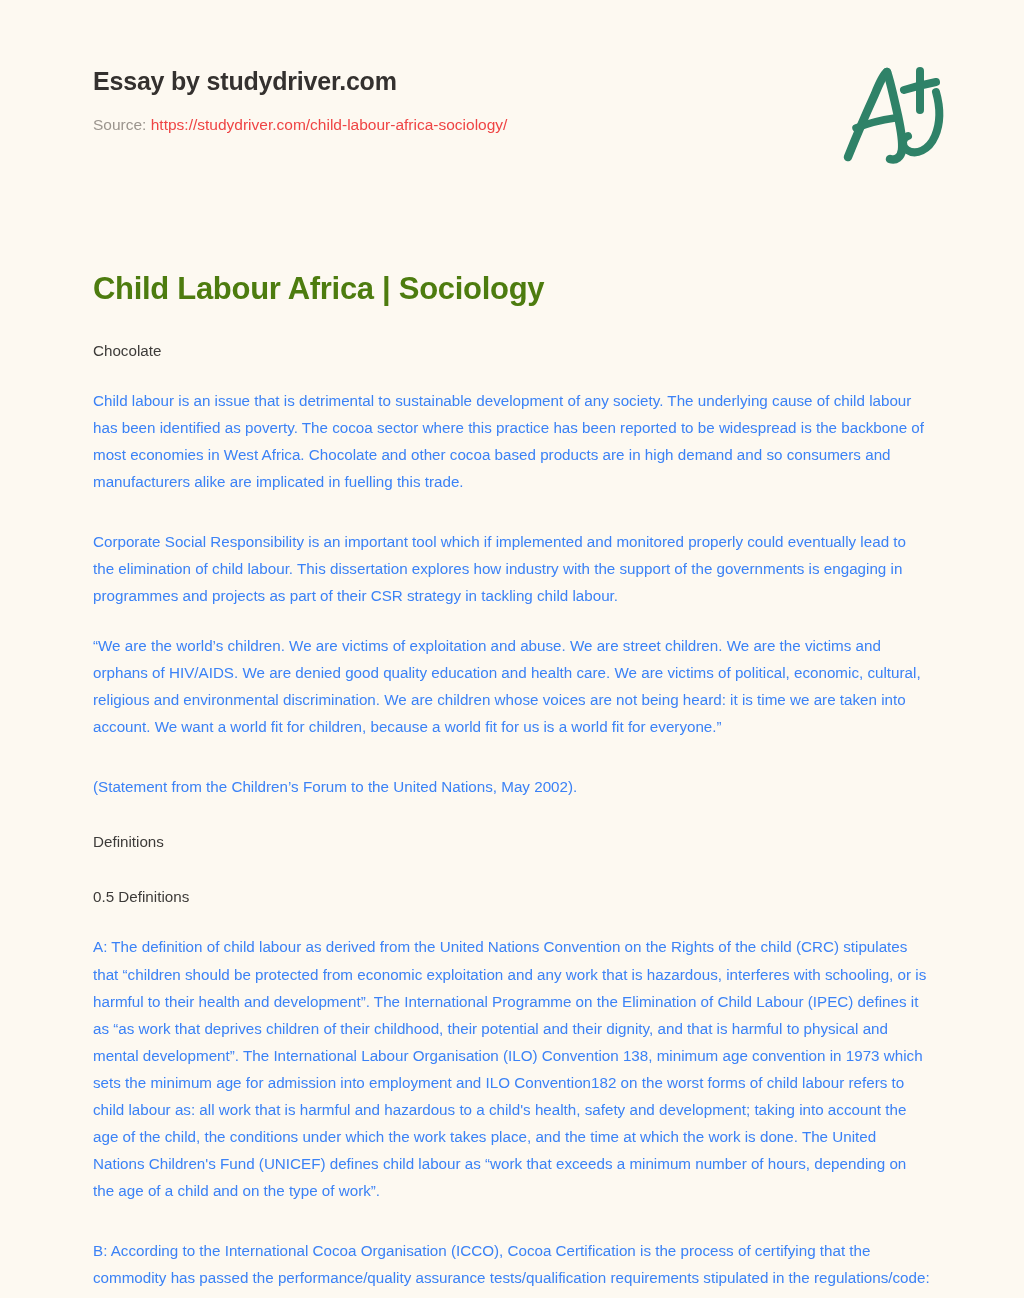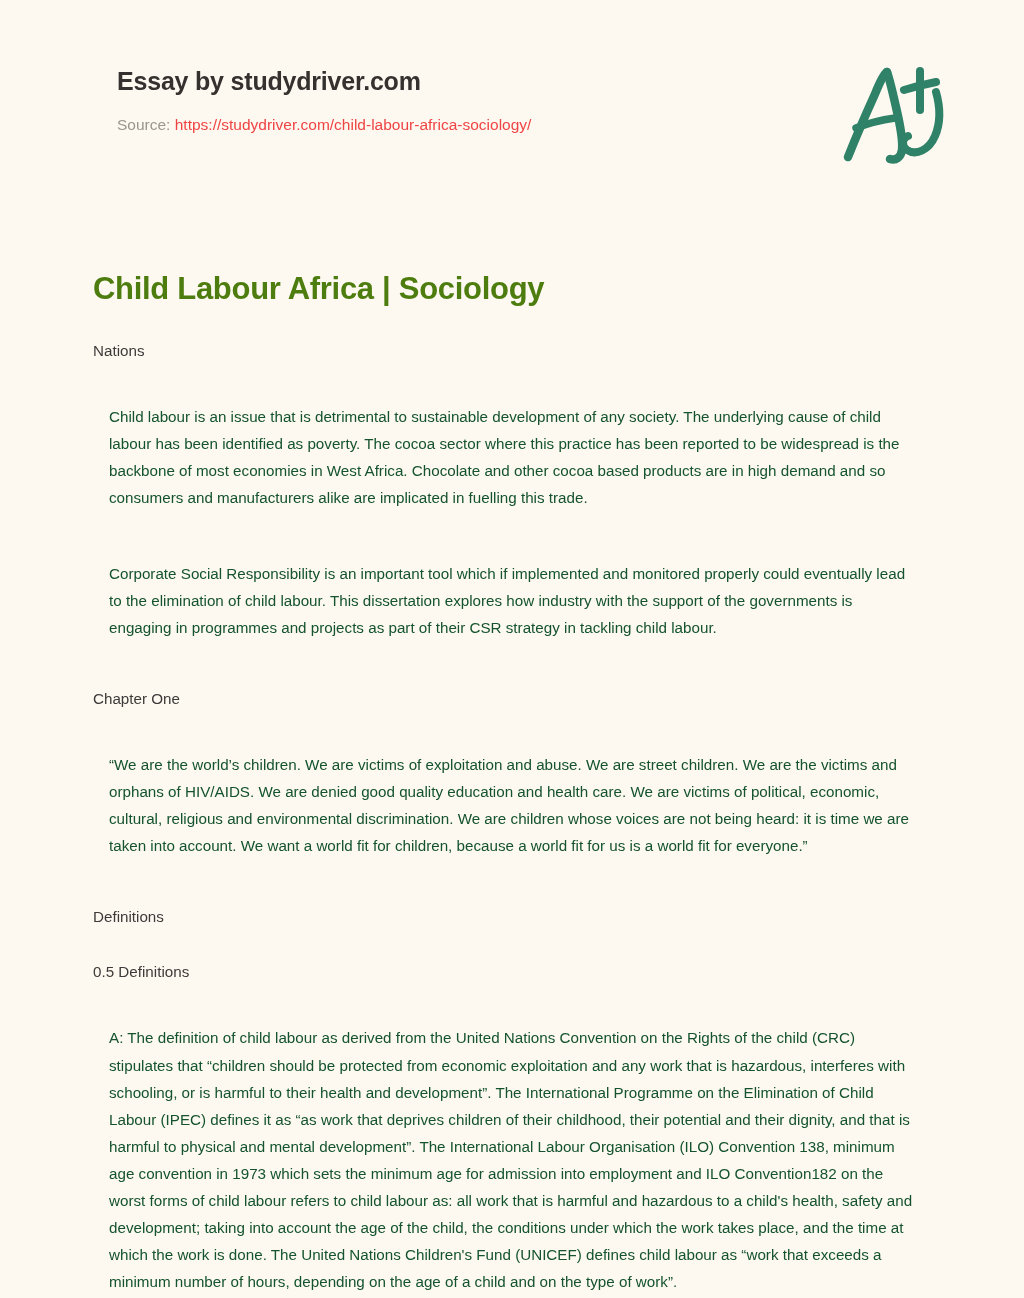--- a/index.html
+++ b/index.html
@@ -26,21 +26,20 @@
   
   .header {
     position: relative;
     padding: 66px 60px 0 93px;
     min-height: 110px;
   }
 
   .brand-block {
     display: inline-block;
     vertical-align: top;
-    margin-left: 24px;
   }
 
   .brand-title {
     font-size: 25px;
     font-weight: bold;
     color: #34312f;
     letter-spacing: -0.2px;
     line-height: 1.2;
     margin: 0;
     white-space: nowrap;
@@ -86,25 +85,25 @@
     margin: 0;
     padding-top: 94px;
     font-size: 31px;
     font-weight: bold;
     color: #4d7c0f;
     letter-spacing: -0.3px;
     line-height: 1.25;
   }
 
   .body-text {
-    margin: 16px;
+    margin: 0;
     padding-top: 33px;
     font-size: 15.2px;
     line-height: 1.78;
-    color: #14532d;
+    color: #3b82f6;
     max-width: 838px;
     text-align: left;
   }
 
   .body-text.tight {
     padding-top: 23px;
   }
 
   .heading-line {
     margin: 0;
@@ -150,30 +149,30 @@
         </g>
       </svg>
     </div>
 
   </div>
 
   <div class="doc">
 
     <h1 class="doc-title">Child Labour Africa | Sociology</h1>
 
-    <p class="heading-line">Nations</p>
+    <p class="heading-line">Chocolate</p>
 
     <p class="body-text tight">Child labour is an issue that is detrimental to sustainable development of any society. The underlying cause of child labour has been identified as poverty. The cocoa sector where this practice has been reported to be widespread is the backbone of most economies in West Africa. Chocolate and other cocoa based products are in high demand and so consumers and manufacturers alike are implicated in fuelling this trade.</p>
 
     <p class="body-text">Corporate Social Responsibility is an important tool which if implemented and monitored properly could eventually lead to the elimination of child labour. This dissertation explores how industry with the support of the governments is engaging in programmes and projects as part of their CSR strategy in tackling child labour.</p>
 
-    <p class="heading-line">Chapter One</p>
 
     <p class="body-text tight">“We are the world’s children. We are victims of exploitation and abuse. We are street children. We are the victims and orphans of HIV/AIDS. We are denied good quality education and health care. We are victims of political, economic, cultural, religious and environmental discrimination. We are children whose voices are not being heard: it is time we are taken into account. We want a world fit for children, because a world fit for us is a world fit for everyone.”</p>
 
+    <p class="body-text">(Statement from the Children’s Forum to the United Nations, May 2002).</p>
 
     <p class="heading-line">Definitions</p>
 
     <p class="heading-line">0.5 Definitions</p>
 
     <p class="body-text tight">A: The definition of child labour as derived from the United Nations Convention on the Rights of the child (CRC) stipulates that “children should be protected from economic exploitation and any work that is hazardous, interferes with schooling, or is harmful to their health and development”. The International Programme on the Elimination of Child Labour (IPEC) defines it as “as work that deprives children of their childhood, their potential and their dignity, and that is harmful to physical and mental development”. The International Labour Organisation (ILO) Convention 138, minimum age convention in 1973 which sets the minimum age for admission into employment and ILO Convention182 on the worst forms of child labour refers to child labour as: all work that is harmful and hazardous to a child's health, safety and development; taking into account the age of the child, the conditions under which the work takes place, and the time at which the work is done. The United Nations Children's Fund (UNICEF) defines child labour as “work that exceeds a minimum number of hours, depending on the age of a child and on the type of work”.</p>
 
     <p class="body-text">B: According to the International Cocoa Organisation (ICCO), Cocoa Certification is the process of certifying that the commodity has passed the performance/quality assurance tests/qualification requirements stipulated in the regulations/code:</p>
 
   </div>

